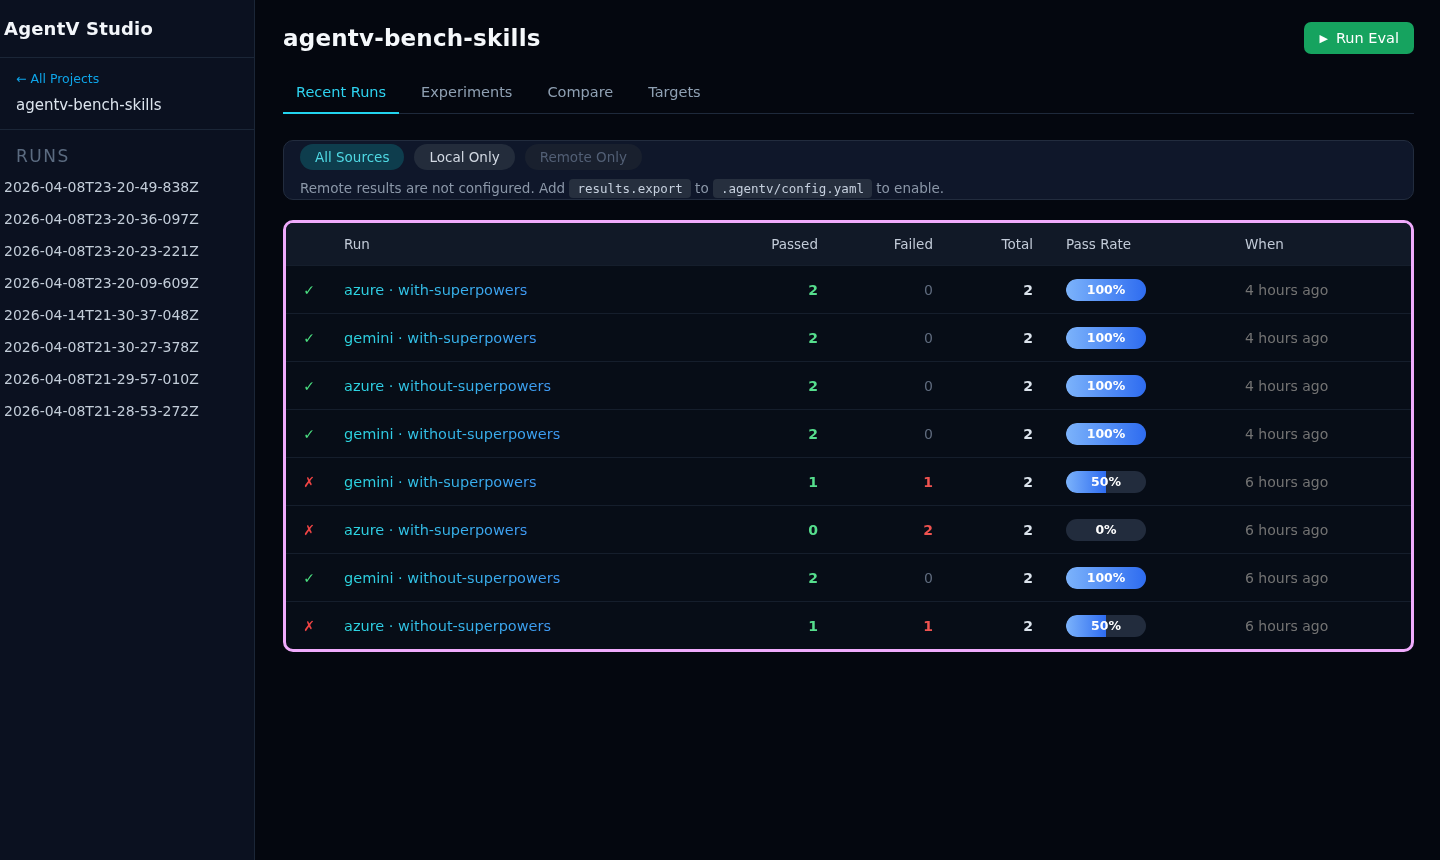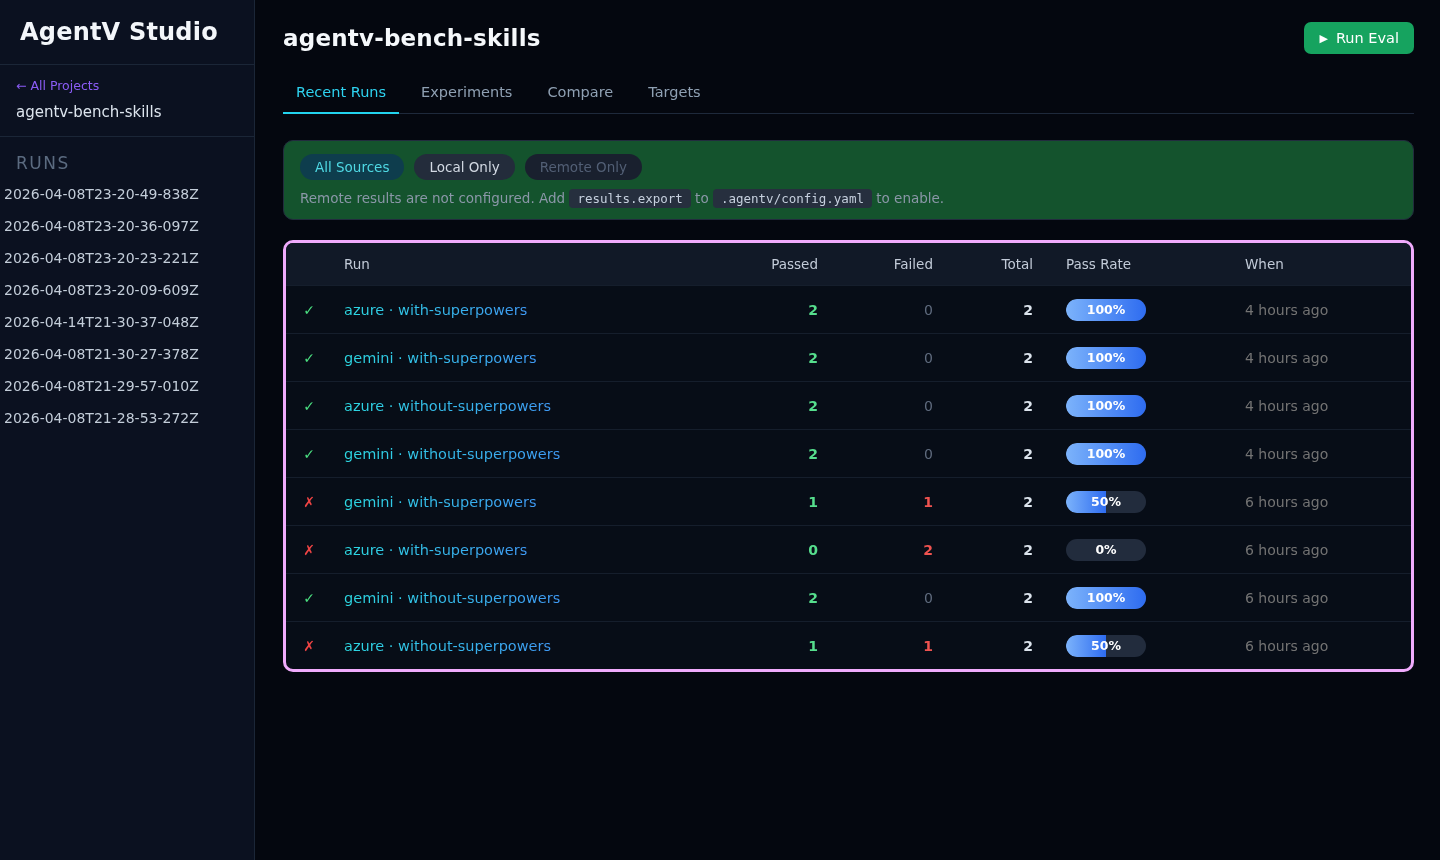--- a/index.html
+++ b/index.html
@@ -12,28 +12,28 @@
   }
 
   
   .sidebar {
     position: fixed; left: 0; top: 0;
     width: 255px; height: 860px;
     background: #0b1120;
     border-right: 1px solid #1b2637;
   }
   .brand {
-    padding: 18px 20px;
-    font-size: 24px; font-weight: bold; color: #f3f6fa;
+    padding: 18px 4px;
+    font-size: 18px; font-weight: bold; color: #f3f6fa;
     border-bottom: 1px solid #1b2637;
     letter-spacing: .2px;
   }
   .project-block { padding: 13px 16px 15px; border-bottom: 1px solid #1b2637; }
   .back-link {
-    display: block; font-size: 12.5px; color: #8b5cf6;
+    display: block; font-size: 12.5px; color: #0ea5e9;
     text-decoration: none; cursor: pointer; margin-bottom: 10px;
   }
   .project-name { font-size: 15px; color: #dde5ee; }
   .runs-label {
     padding: 16px 16px 5px;
     font-size: 17px; letter-spacing: 1.5px; color: #5b6b80;
   }
   .run-item {
     padding: 8px 4px; font-size: 14px; color: #c3cdd9;
     cursor: pointer; white-space: nowrap;
@@ -66,24 +66,24 @@
   }
   .tab.active {
     color: #2ed3f0;
     border-bottom: 2px solid #22d3ee;
     margin-bottom: -1px;
   }
 
   
   .filter-card {
     margin-top: 26px;
-    background: #14532d;
+    background: #0f172a;
     border: 1px solid #222c3e;
     border-radius: 10px;
-    padding: 13px 16px;
+    padding: 3px 16px;
   }
   .chips { display: flex; gap: 10px; }
   .chip {
     padding: 5px 15px; border-radius: 15px; font-size: 13.5px;
     cursor: pointer; white-space: nowrap; border: none; font-family: inherit;
   }
   .chip.active   { background: #0e3d4d; color: #4fd9e4; }
   .chip.default  { background: #232c3b; color: #d2d9e3; }
   .chip.disabled { background: #19202e; color: #525f75; cursor: default; }
   .notice { margin-top: 10px; font-size: 13.5px; color: #8b97a8; }

